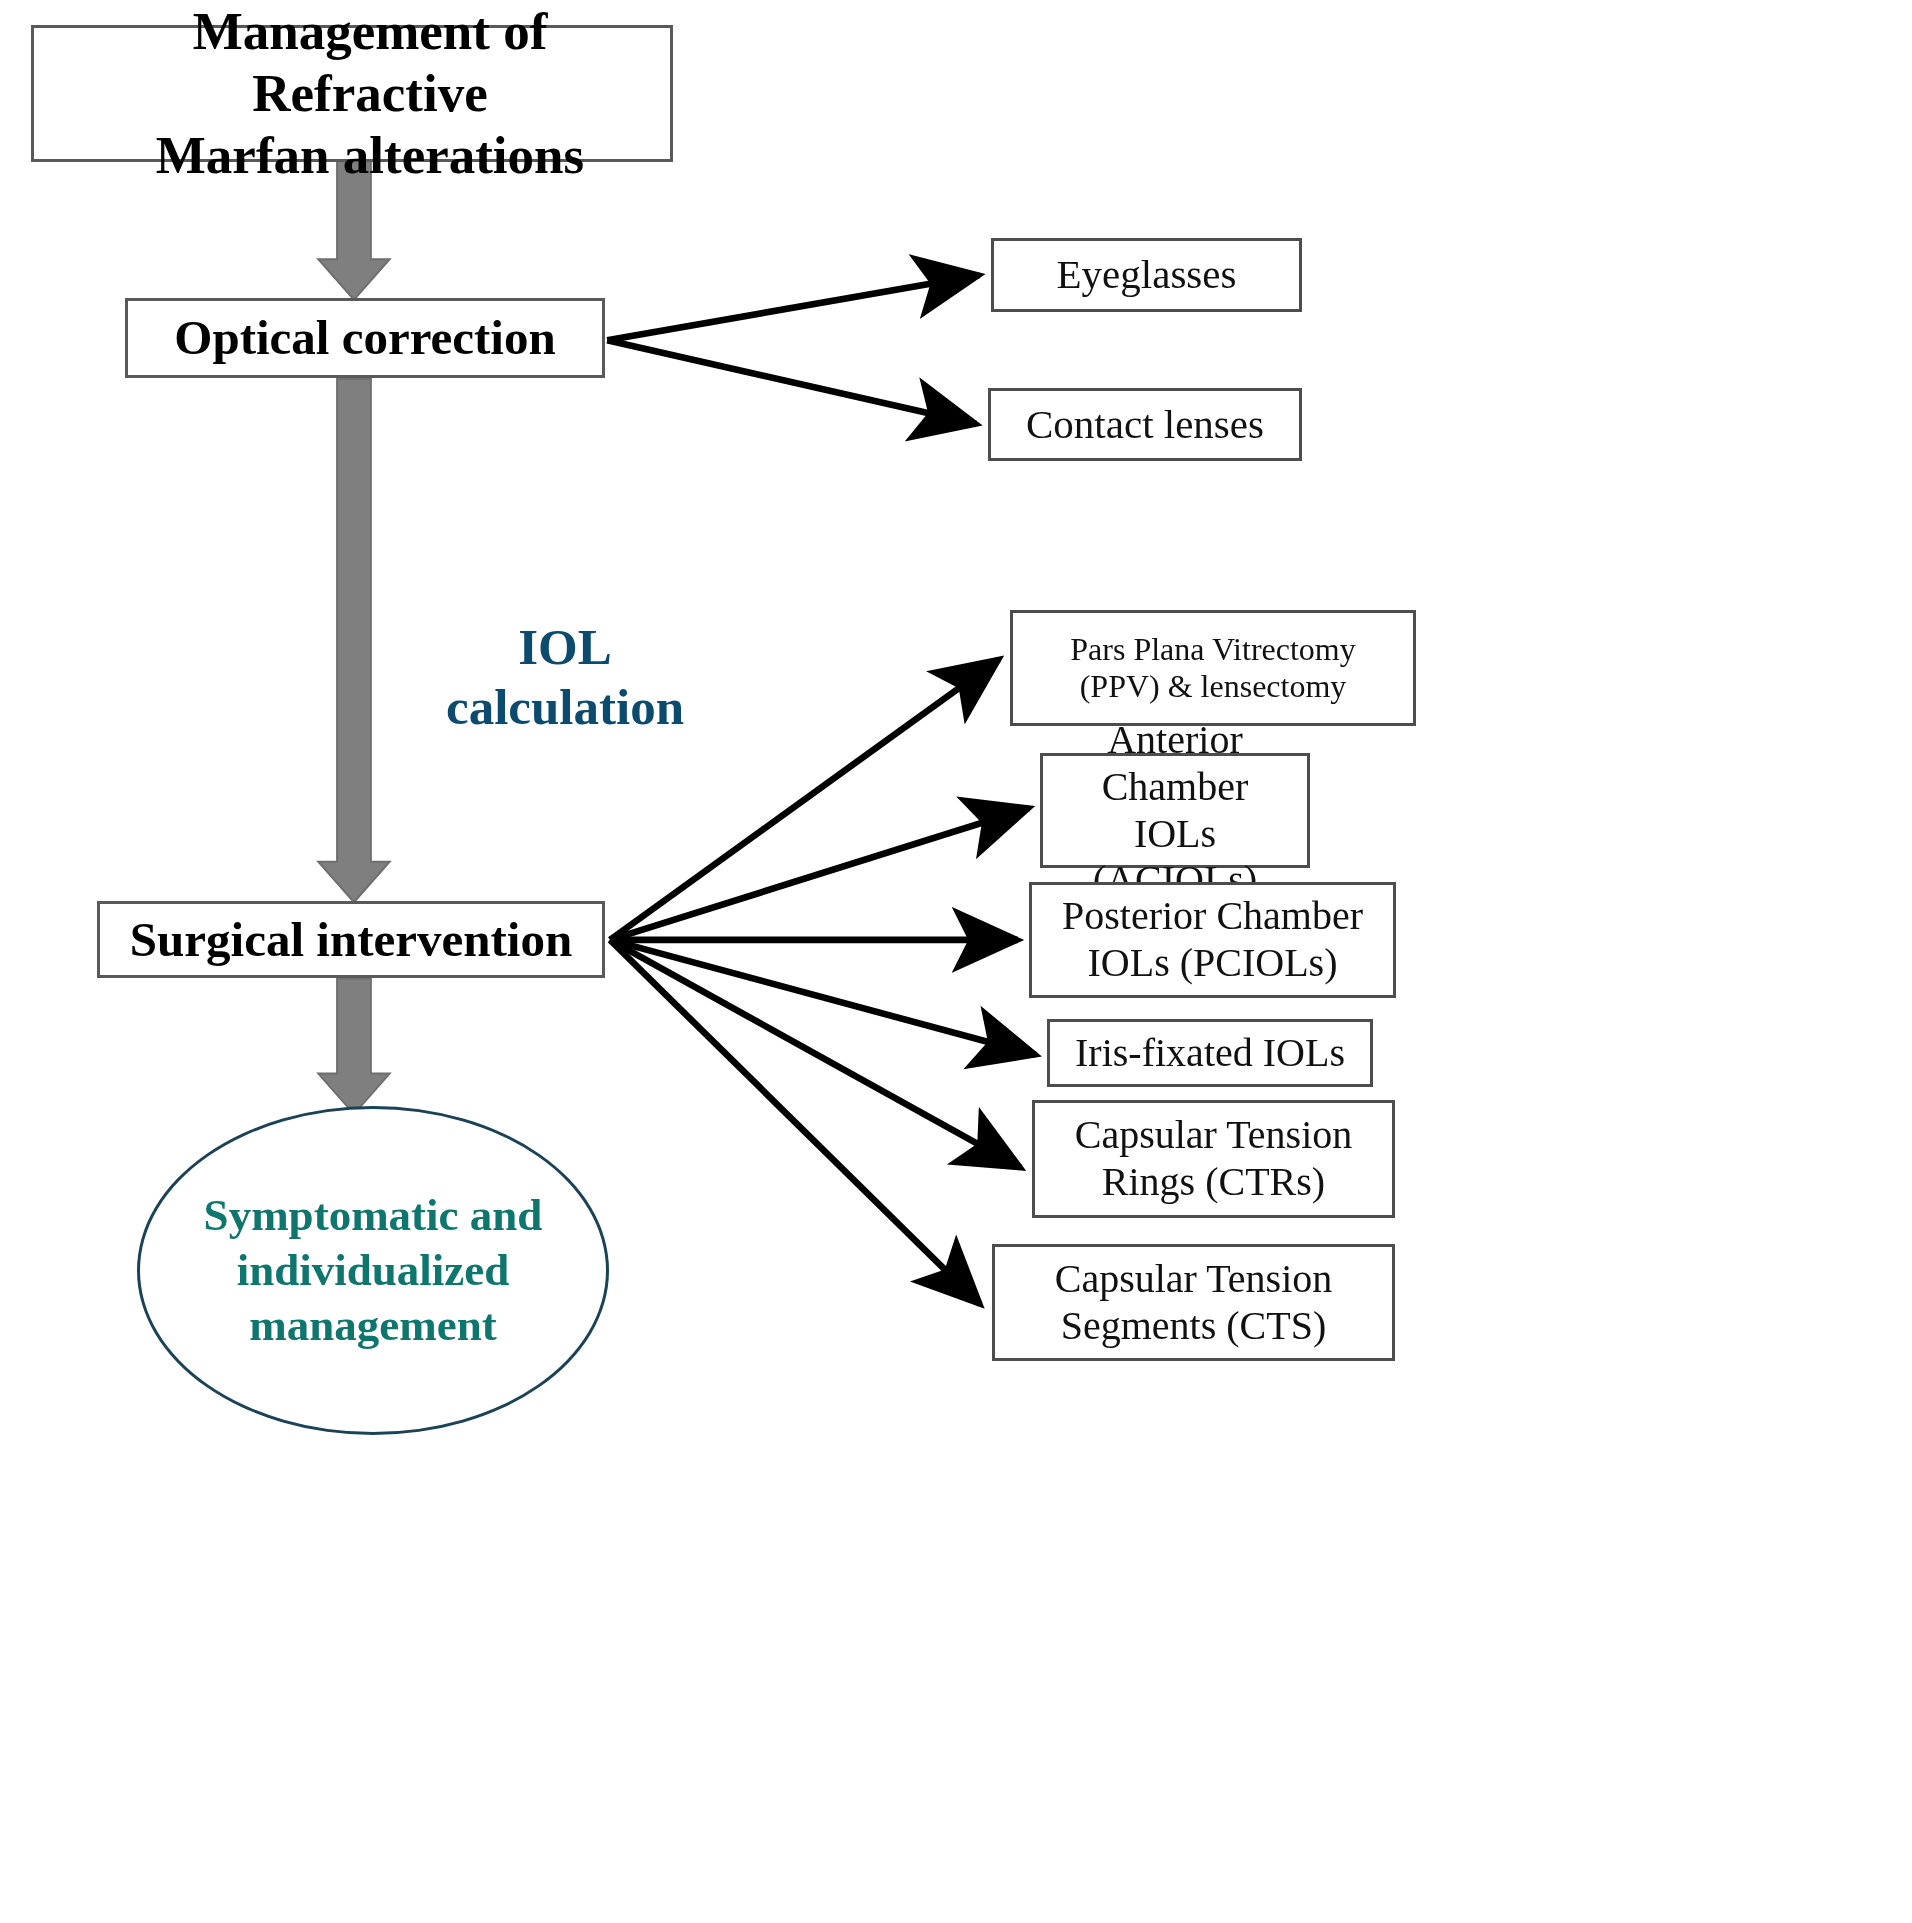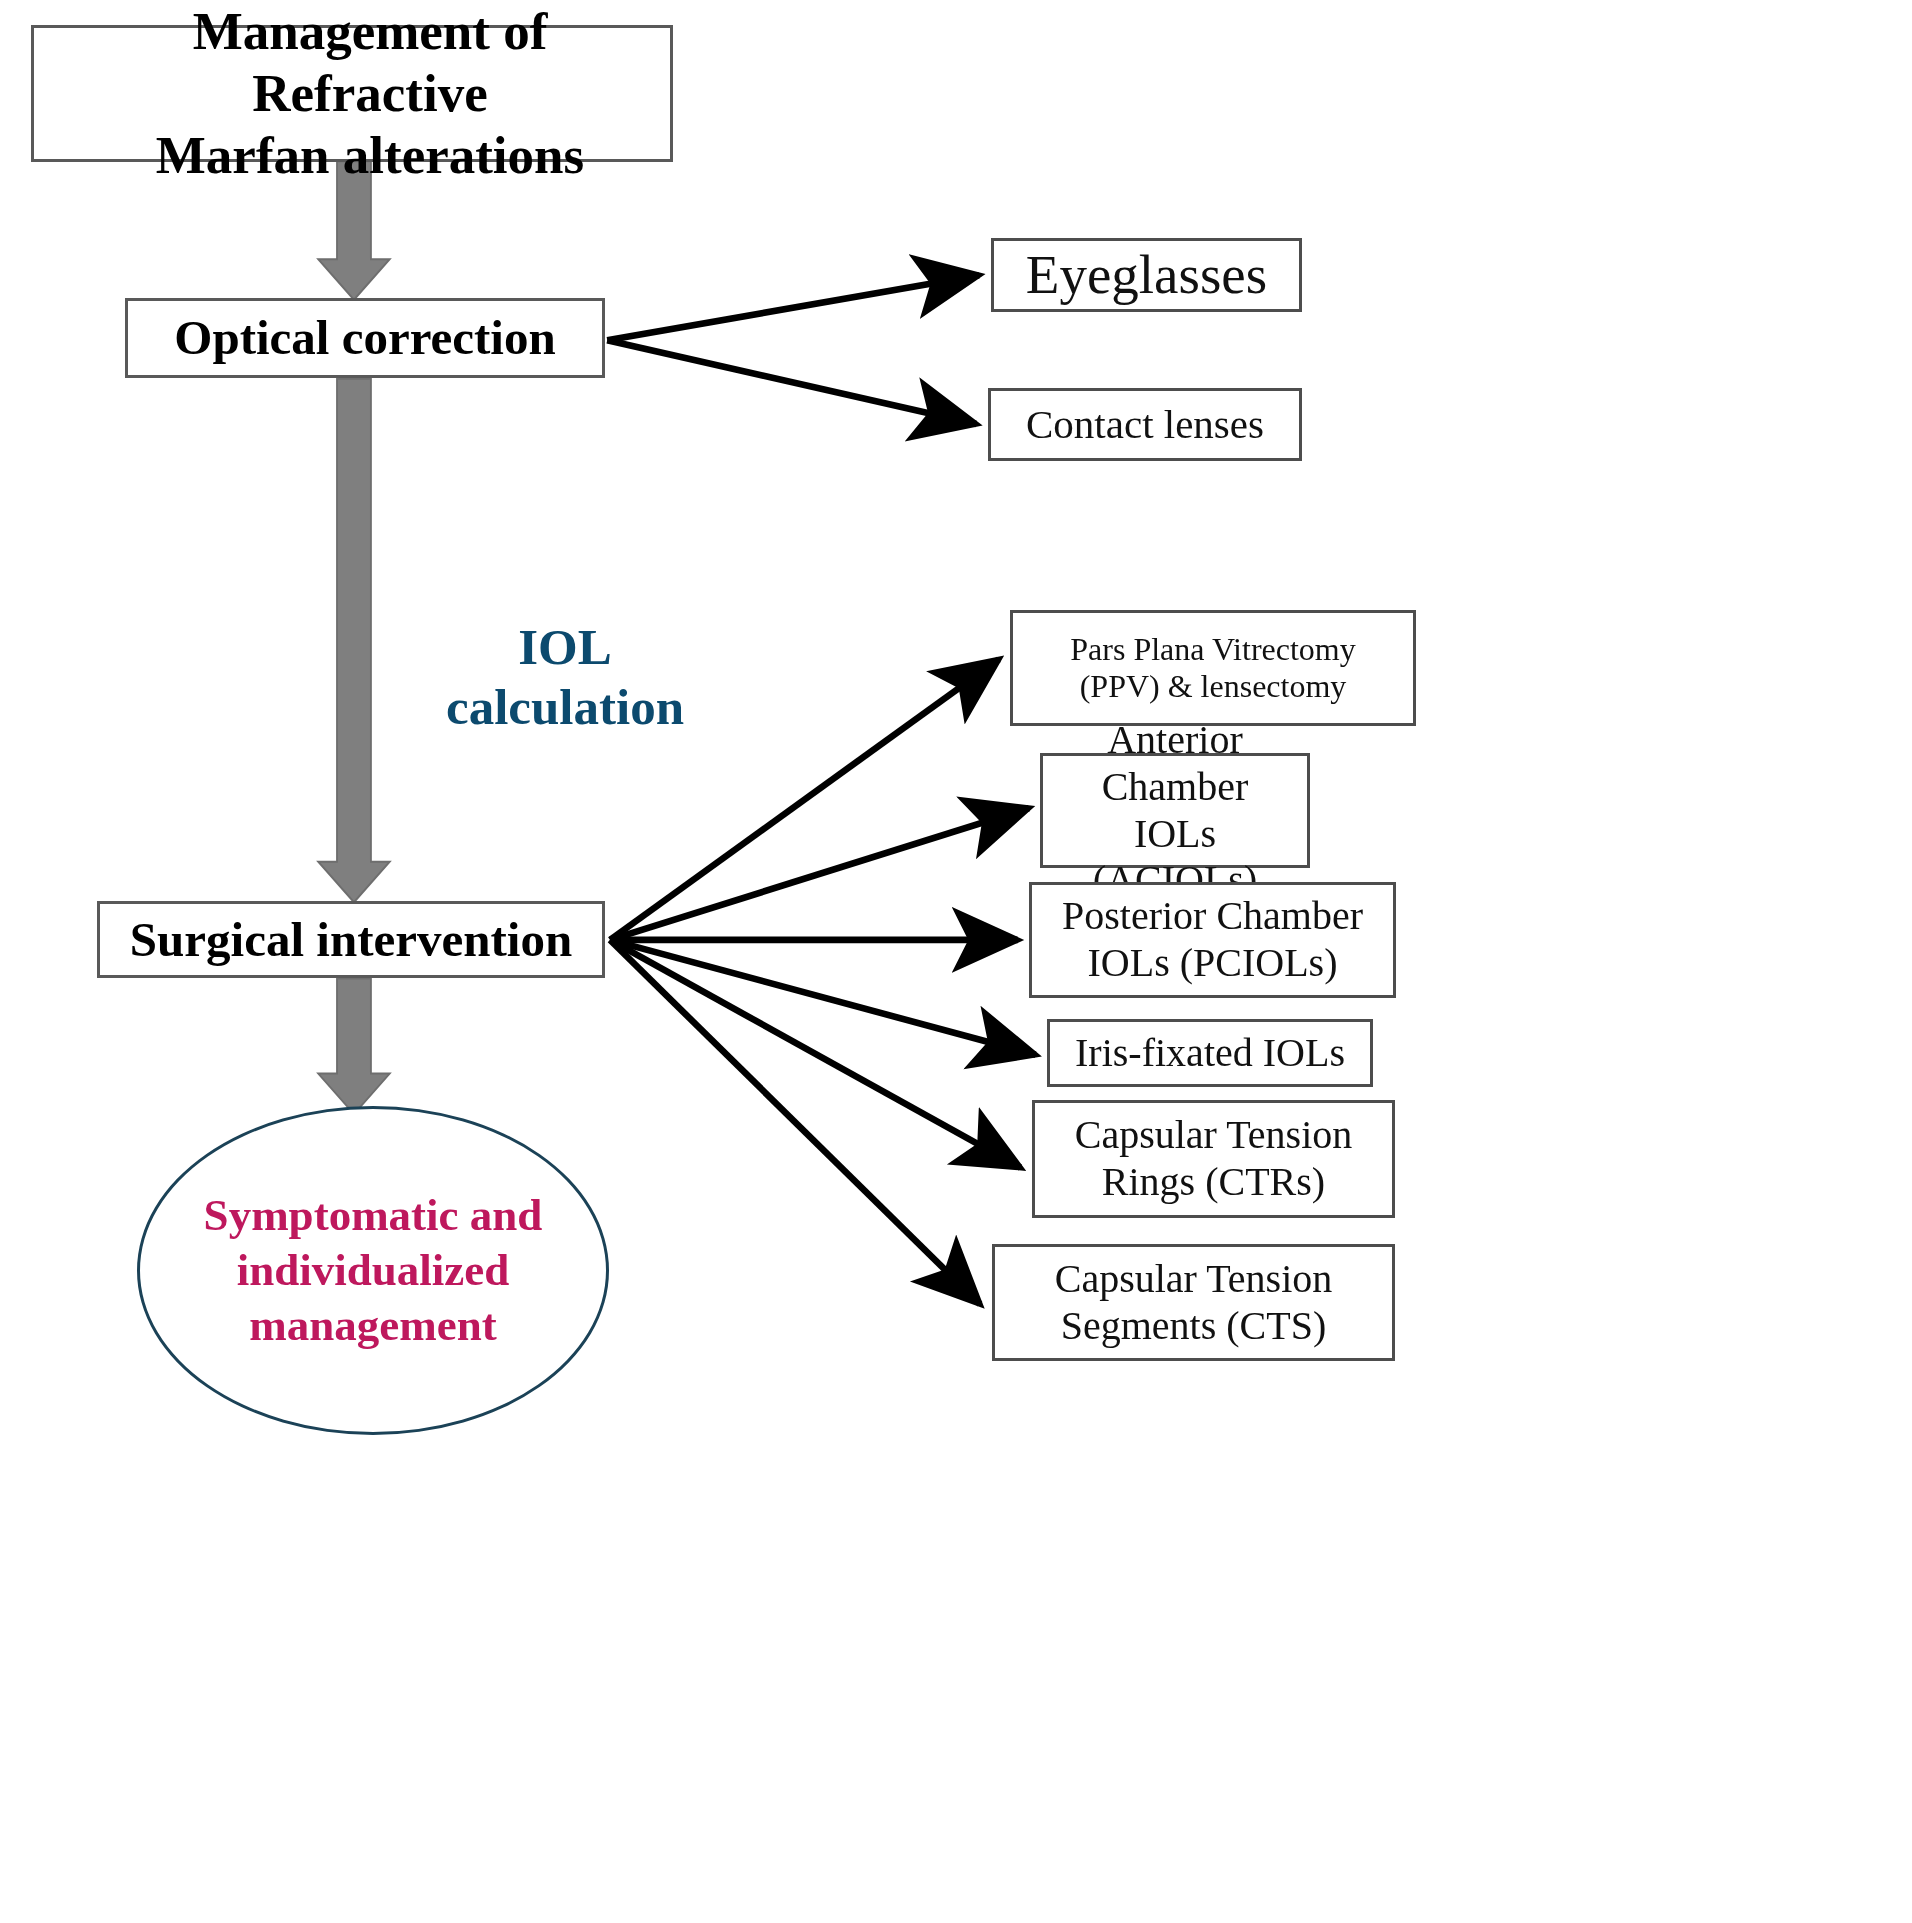--- a/index.html
+++ b/index.html
@@ -48,21 +48,21 @@
   .node .label {
     display: block;
     padding: 0 7.5px;
     white-space: pre-line;
   }
 
   #node-root      { left: 31px;   top: 24.5px;   width: 642px;  height: 137px; font-size: 53px; padding-left: 36px; }
   #node-optical   { left: 125px;  top: 298px;  width: 480px;  height: 80px;  font-size: 49px; }
   #node-surgical  { left: 97px;  top: 901px;  width: 508px;  height: 77px;  font-size: 49px; }
 
-  #node-eyeglasses { left: 991px; top: 238px;  width: 311px; height: 74px; font-size: 55px; }
+  #node-eyeglasses { left: 991px; top: 238px;  width: 311px; height: 74px; font-size: 41px; }
   #node-contacts   { left: 988px; top: 388px;  width: 314px; height: 73px; font-size: 41px; }
 
   #node-ppv        { left: 1010px; top: 610px;  width: 406px;  height: 116px; font-size: 32px; }
   #node-aciol      { left: 1040px; top: 753px;  width: 270px;  height: 115px; font-size: 40px; }
   #node-pciol      { left: 1029px; top: 882px;  width: 367px;  height: 116px; font-size: 40px; }
   #node-iris       { left: 1047px; top: 1019px; width: 326px;  height: 68px;  font-size: 40px; }
   #node-ctr        { left: 1032px; top: 1100px; width: 363px;  height: 118px; font-size: 40px; }
   #node-cts        { left: 992px; top: 1244px; width: 403px;  height: 117px; font-size: 40px; }
 
   
@@ -75,21 +75,21 @@
     border: 3.8px solid #1b4257;
     border-radius: 50%;
     background: #ffffff;
     display: flex;
     align-items: center;
     justify-content: center;
     text-align: center;
     font-weight: bold;
     font-size: 45px;
     line-height: 1.22;
-    color: #be185d;
+    color: #0f766e;
     box-sizing: border-box;
   }
 
   
   #label-iol {
     position: absolute;
     left: 391px;
     top: 617px;
     width: 348px;
     text-align: center;

